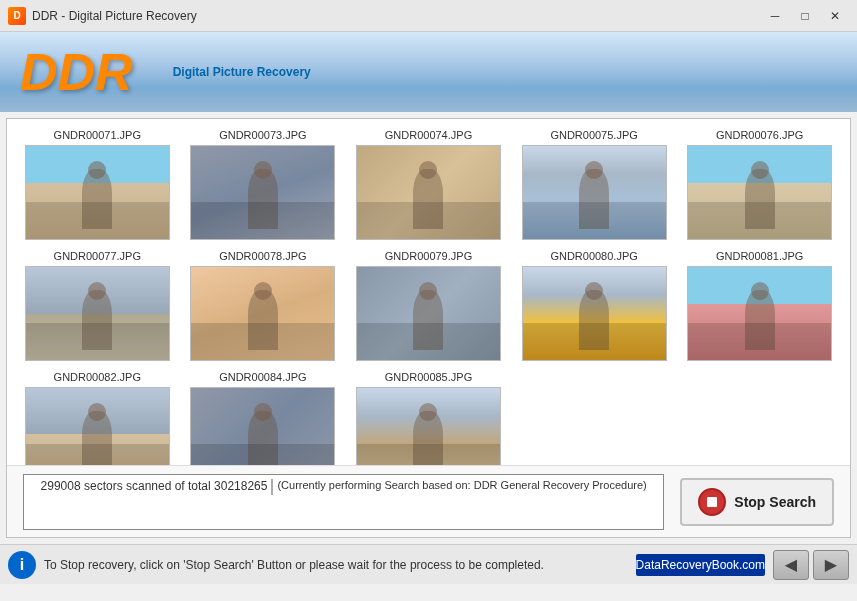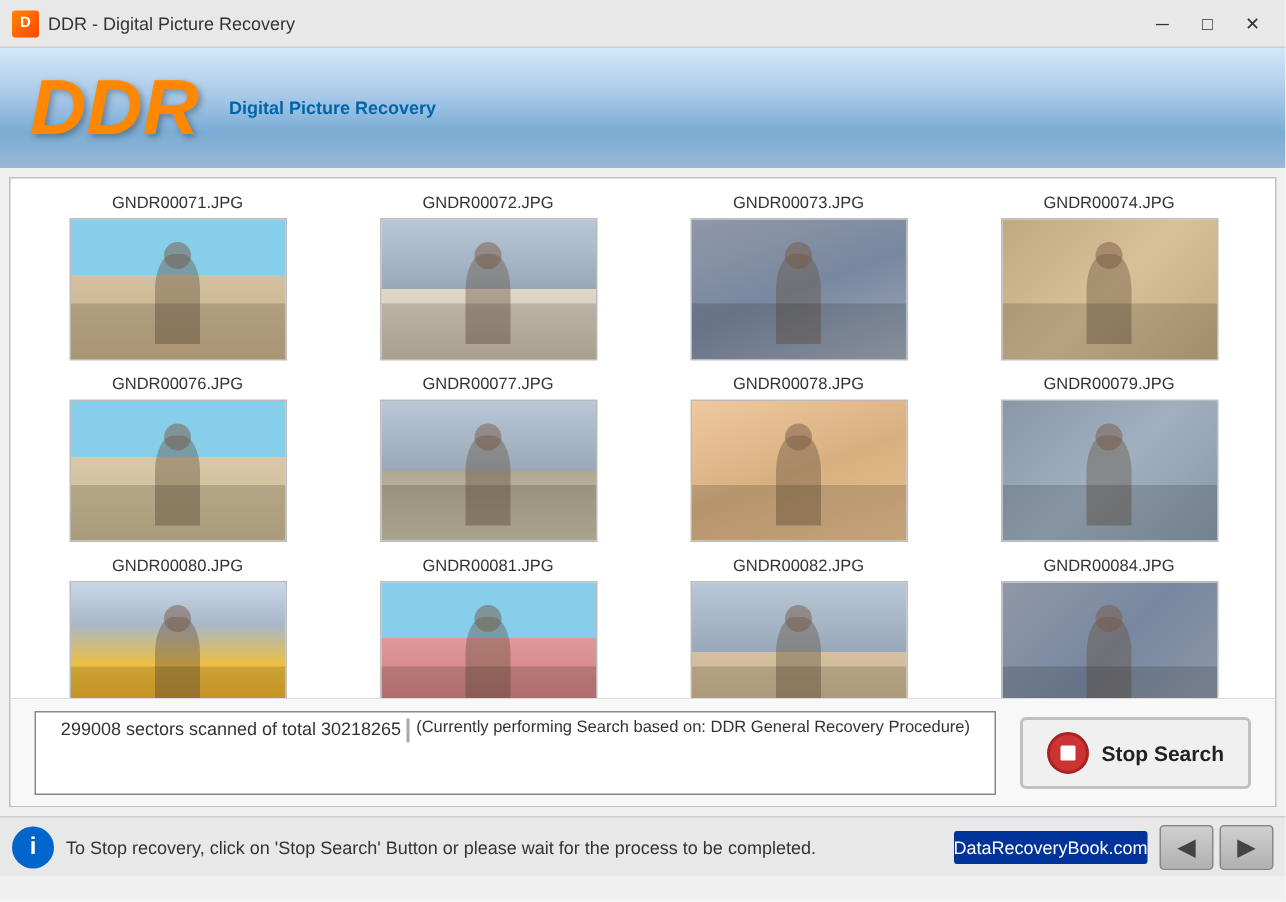--- a/index.html
+++ b/index.html
@@ -57,20 +57,21 @@
     }
 
     
     .header {
       background: linear-gradient(180deg, #d4e8f8 0%, #a8c8e8 40%, #7aacd4 70%, #9ab8d4 100%);
       height: 80px;
       display: flex;
       align-items: center;
       padding: 0 20px;
       position: relative;
+      gap: 20px;
     }
     .ddr-logo {
       font-size: 52px;
       font-weight: 900;
       color: #ff8800;
       font-style: italic;
       text-shadow: 2px 2px 4px rgba(0,0,0,0.3);
       margin-right: 20px;
       line-height: 1;
     }
@@ -87,21 +88,21 @@
       border: 1px solid #c0c0c0;
       height: 420px;
       overflow: hidden;
       position: relative;
     }
 
     
     .thumbnail-grid {
       padding: 10px;
       display: grid;
-      grid-template-columns: repeat(4, 1fr);
+      grid-template-columns: repeat(5, 1fr);
       gap: 10px 5px;
       height: 350px;
       overflow-y: scroll;
       overflow-x: hidden;
     }
 
     .thumbnail-item {
       display: flex;
       flex-direction: column;
       align-items: center;
@@ -319,34 +320,34 @@
 
 <div class="main-content">
   <div class="thumbnail-grid" id="thumb-grid">
   <div class="thumbnail-item">
         <div class="thumb-label">GNDR00071.JPG</div>
         <div class="thumb-placeholder" style="background: linear-gradient(rgb(135, 206, 235) 0%, rgb(135, 206, 235) 40%, rgb(212, 192, 160) 40%, rgb(200, 176, 136) 100%);">
           <div style="position: absolute; bottom: 0px; left: 0px; right: 0px; height: 40%; background: rgba(0, 0, 0, 0.15);"></div>
         </div>
       </div>
       <div class="thumbnail-item">
-        <div class="thumb-label">GNDR00072.JPG</div>
-        <div class="thumb-placeholder" style="background: linear-gradient(rgb(184, 200, 216) 0%, rgb(152, 168, 184) 50%, rgb(224, 216, 200) 50%, rgb(200, 188, 168) 100%);">
-          <div style="position: absolute; bottom: 0px; left: 0px; right: 0px; height: 40%; background: rgba(0, 0, 0, 0.15);"></div>
-        </div>
-      </div>
-      <div class="thumbnail-item">
         <div class="thumb-label">GNDR00073.JPG</div>
         <div class="thumb-placeholder" style="background: linear-gradient(160deg, rgb(144, 152, 168) 0%, rgb(120, 136, 160) 50%, rgb(160, 168, 184) 100%);">
           <div style="position: absolute; bottom: 0px; left: 0px; right: 0px; height: 40%; background: rgba(0, 0, 0, 0.15);"></div>
         </div>
       </div>
       <div class="thumbnail-item">
         <div class="thumb-label">GNDR00074.JPG</div>
         <div class="thumb-placeholder" style="background: linear-gradient(135deg, rgb(192, 168, 128) 0%, rgb(216, 192, 152) 50%, rgb(192, 168, 128) 100%);">
+          <div style="position: absolute; bottom: 0px; left: 0px; right: 0px; height: 40%; background: rgba(0, 0, 0, 0.15);"></div>
+        </div>
+      </div>
+      <div class="thumbnail-item">
+        <div class="thumb-label">GNDR00075.JPG</div>
+        <div class="thumb-placeholder" style="background: linear-gradient(rgb(200, 216, 232) 0%, rgb(168, 184, 200) 30%, rgb(168, 192, 216) 60%, rgb(136, 168, 200) 100%);">
           <div style="position: absolute; bottom: 0px; left: 0px; right: 0px; height: 40%; background: rgba(0, 0, 0, 0.15);"></div>
         </div>
       </div>
       <div class="thumbnail-item">
         <div class="thumb-label">GNDR00076.JPG</div>
         <div class="thumb-placeholder" style="background: linear-gradient(rgb(135, 206, 235) 0%, rgb(135, 206, 235) 40%, rgb(216, 200, 168) 40%, rgb(200, 184, 144) 100%);">
           <div style="position: absolute; bottom: 0px; left: 0px; right: 0px; height: 40%; background: rgba(0, 0, 0, 0.15);"></div>
         </div>
       </div>
       <div class="thumbnail-item">

